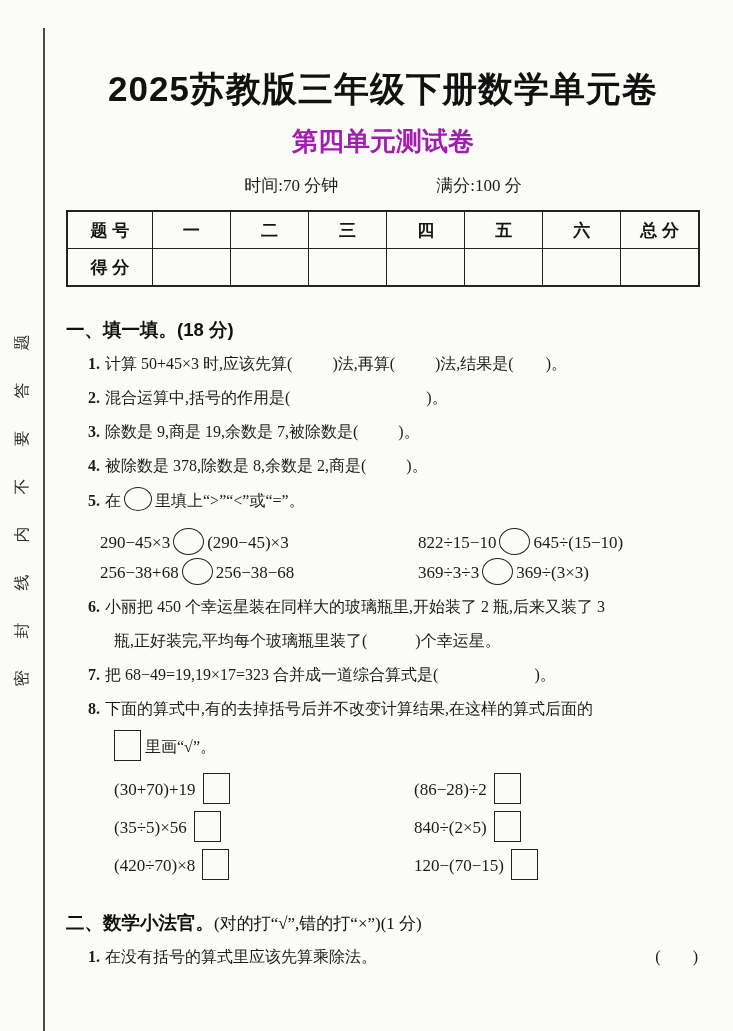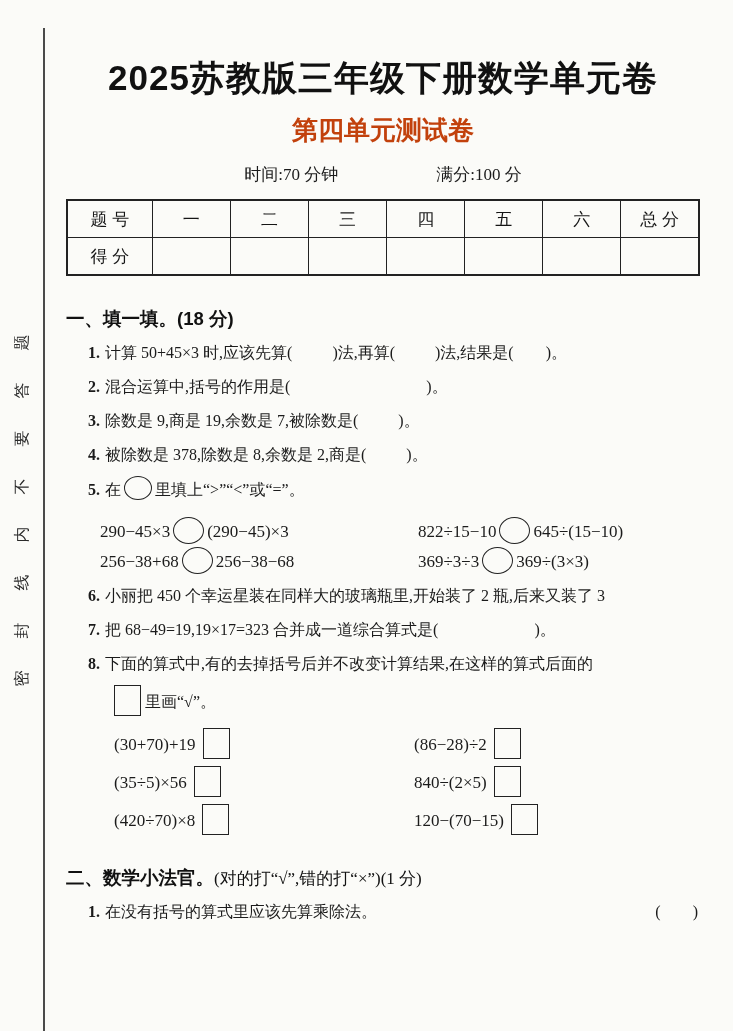--- a/index.html
+++ b/index.html
@@ -10,39 +10,39 @@
   }
   
   .seal-rule { position:absolute; left:43px; top:28px; bottom:0; width:1.5px; background:#4a4a4a; }
   .seal-chars {
     position:absolute; left:7px; top:332px; width:30px;
     display:flex; flex-direction:column; align-items:center; gap:27px;
   }
   .seal-char { display:inline-block; transform:rotate(-90deg); font-size:16px; color:#2a2a2a; }
 
   
-  .content { position:absolute; left:66px; top:4px; width:634px; }
+  .content { position:absolute; left:66px; top:15px; width:634px; }
   .title {
     margin:54px 0 0; text-align:center;
     font-family:"Liberation Sans", sans-serif; font-weight:bold;
     font-size:35px; letter-spacing:1px; line-height:1.15; color:#111;
   }
   .subtitle {
     margin:15px 0 0; text-align:center;
-    font-family:"Liberation Sans", sans-serif; font-weight:bold; font-size:26px; color:#c2410c;
+    font-family:"Liberation Sans", sans-serif; font-weight:bold; font-size:26px; color:#a21caf;
   }
   .info-row { margin-top:15px; display:flex; justify-content:center; gap:98px; font-size:17px; }
 
   .score-table {
     margin-top:13px; width:100%; border-collapse:collapse;
     border:2.2px solid #222; table-layout:fixed;
   }
   .score-table td {
     border:1.2px solid #222; height:34px; text-align:center;
-    font-family:"Liberation Sans", sans-serif; font-size:17px; font-weight:400; color:#151515;
+    font-family:"Liberation Sans", sans-serif; font-size:17px; font-weight:700; color:#151515;
   }
 
   .sec-heading {
     margin:30px 0 0; font-family:"Liberation Sans", sans-serif;
     font-weight:bold; font-size:18.5px; color:#111;
   }
   .sec-heading .note { font-family:"Liberation Serif", serif; font-weight:normal; font-size:17px; }
 
   .q { margin:9px 0 0; padding-left:22px; font-size:16px; line-height:25px; }
   .q .qn { font-weight:bold; margin-right:5px; }
@@ -136,20 +136,21 @@
     <p class="q"><span class="qn" data-bind="section_one.q5.num">5.</span><span data-bind="section_one.q5.prefix">在</span><span class="circle small"></span><span data-bind="section_one.q5.suffix">里填上“&gt;”“&lt;”或“=”。</span></p>
 
     <div class="pairs">
       <div class="pair"><span data-bind="section_one.q5.pairs.0.left">290−45×3</span><span class="circle"></span><span data-bind="section_one.q5.pairs.0.right">(290−45)×3</span></div>
       <div class="pair"><span data-bind="section_one.q5.pairs.1.left">822÷15−10</span><span class="circle"></span><span data-bind="section_one.q5.pairs.1.right">645÷(15−10)</span></div>
       <div class="pair"><span data-bind="section_one.q5.pairs.2.left">256−38+68</span><span class="circle"></span><span data-bind="section_one.q5.pairs.2.right">256−38−68</span></div>
       <div class="pair"><span data-bind="section_one.q5.pairs.3.left">369÷3÷3</span><span class="circle"></span><span data-bind="section_one.q5.pairs.3.right">369÷(3×3)</span></div>
     </div>
 
     <p class="q"><span class="qn" data-bind="section_one.q6.num">6.</span><span data-bind="section_one.q6.line1">小丽把 450 个幸运星装在同样大的玻璃瓶里,开始装了 2 瓶,后来又装了 3</span></p>
+    <p class="q cont"><span data-bind="section_one.q6.line2">瓶,正好装完,平均每个玻璃瓶里装了(            )个幸运星。</span></p>
 
     <p class="q"><span class="qn" data-bind="section_one.q7.num">7.</span><span data-bind="section_one.q7.text">把 68−49=19,19×17=323 合并成一道综合算式是(                        )。</span></p>
 
     <p class="q"><span class="qn" data-bind="section_one.q8.num">8.</span><span data-bind="section_one.q8.line1">下面的算式中,有的去掉括号后并不改变计算结果,在这样的算式后面的</span></p>
     <p class="q cont"><span class="sqbox lead"></span><span data-bind="section_one.q8.line2_suffix">里画“√”。</span></p>
 
     <div class="exprs">
       <div class="expr"><span data-bind="section_one.q8.expressions.0">(30+70)+19</span><span class="sqbox"></span></div>
       <div class="expr"><span data-bind="section_one.q8.expressions.1">(86−28)÷2</span><span class="sqbox"></span></div>
       <div class="expr"><span data-bind="section_one.q8.expressions.2">(35÷5)×56</span><span class="sqbox"></span></div>

